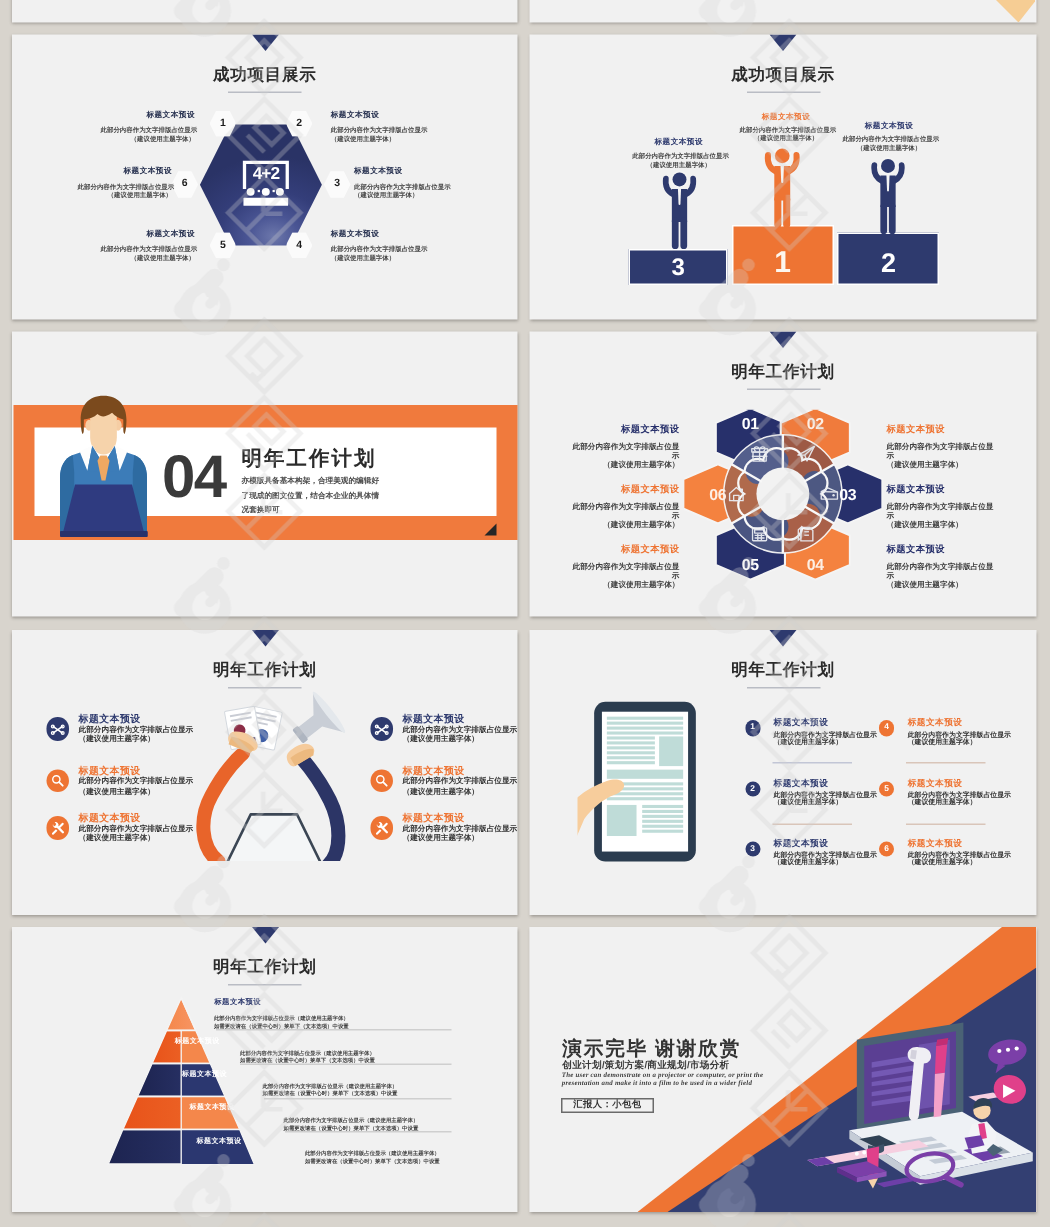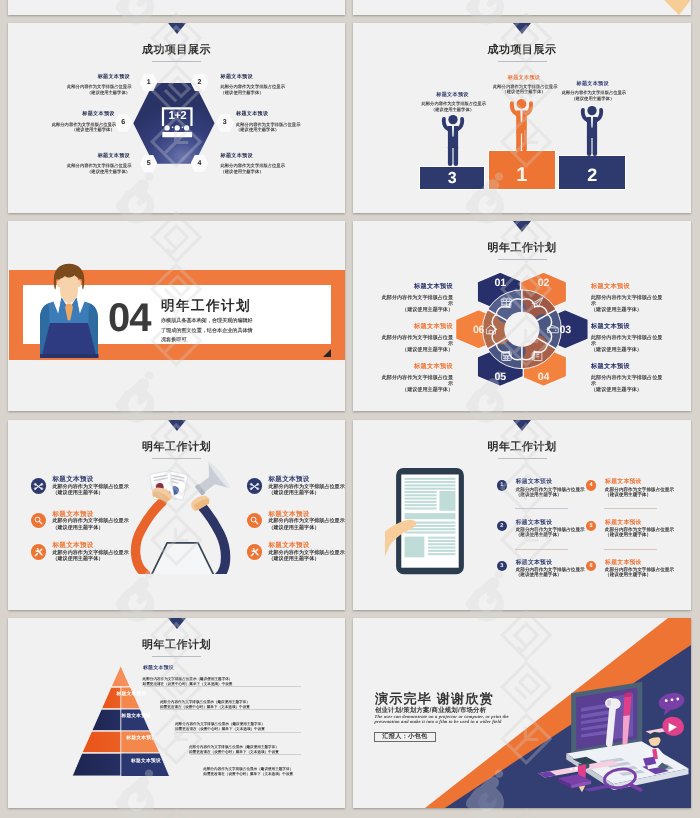--- a/index.html
+++ b/index.html
@@ -85,21 +85,21 @@
 
     <svg id="s1icon" style="position:absolute;left:152px;top:82.2px" width="35" height="34" viewBox="0 0 35 34">
       <path d="M1.9 21 V2.2 H32.6 V21 h-2.2 V4.4 H4.1 V21 Z" fill="#fff"></path>
       <circle cx="7.1" cy="22.9" r="2.65" fill="#fff"></circle>
         <circle cx="17.2" cy="22.9" r="2.65" fill="#fff"></circle>
         <circle cx="26.6" cy="22.9" r="2.65" fill="#fff"></circle>
       <rect x="2.3" y="26.9" width="29.8" height="5.3" rx="0.4" fill="#fff"></rect>
       <rect x="11.8" y="21.6" width="1.5" height="1.5" fill="#fff"></rect>
       <rect x="21.7" y="21.6" width="1.5" height="1.5" fill="#fff"></rect>
     </svg>
-    <div id="s1num" style="position:absolute;left:152px;top:86.5px;width:34.6px;text-align:center;color:#fff;font-weight:700;font-size:11.5px;letter-spacing:-.6px;line-height:13px">1+2</div>
+    <div id="s1num" style="position:absolute;left:152px;top:86.5px;width:34.6px;text-align:center;color:#fff;font-weight:700;font-size:11.5px;letter-spacing:-.6px;line-height:13px">4+2</div>
 
     <div class="hexw" style="left:131.7px;top:50.6px;width:17.8px;height:17.6px;font-size:7px">1</div>
     <div class="hexw" style="left:182.5px;top:50.6px;width:17.8px;height:17.6px;font-size:7px">2</div>
     <div class="hexw" style="left:207.9px;top:91.2px;width:17.8px;height:17.6px;font-size:7px">3</div>
     <div class="hexw" style="left:182.5px;top:131.8px;width:17.8px;height:17.6px;font-size:7px">4</div>
     <div class="hexw" style="left:131.7px;top:131.8px;width:17.8px;height:17.6px;font-size:7px">5</div>
     <div class="hexw" style="left:106.3px;top:91.2px;width:17.8px;height:17.6px;font-size:7px">6</div>
 
     <div class="s1txt s1L" style="right:215px;top:51.2px">
       <div class="t">标题文本预设</div>

